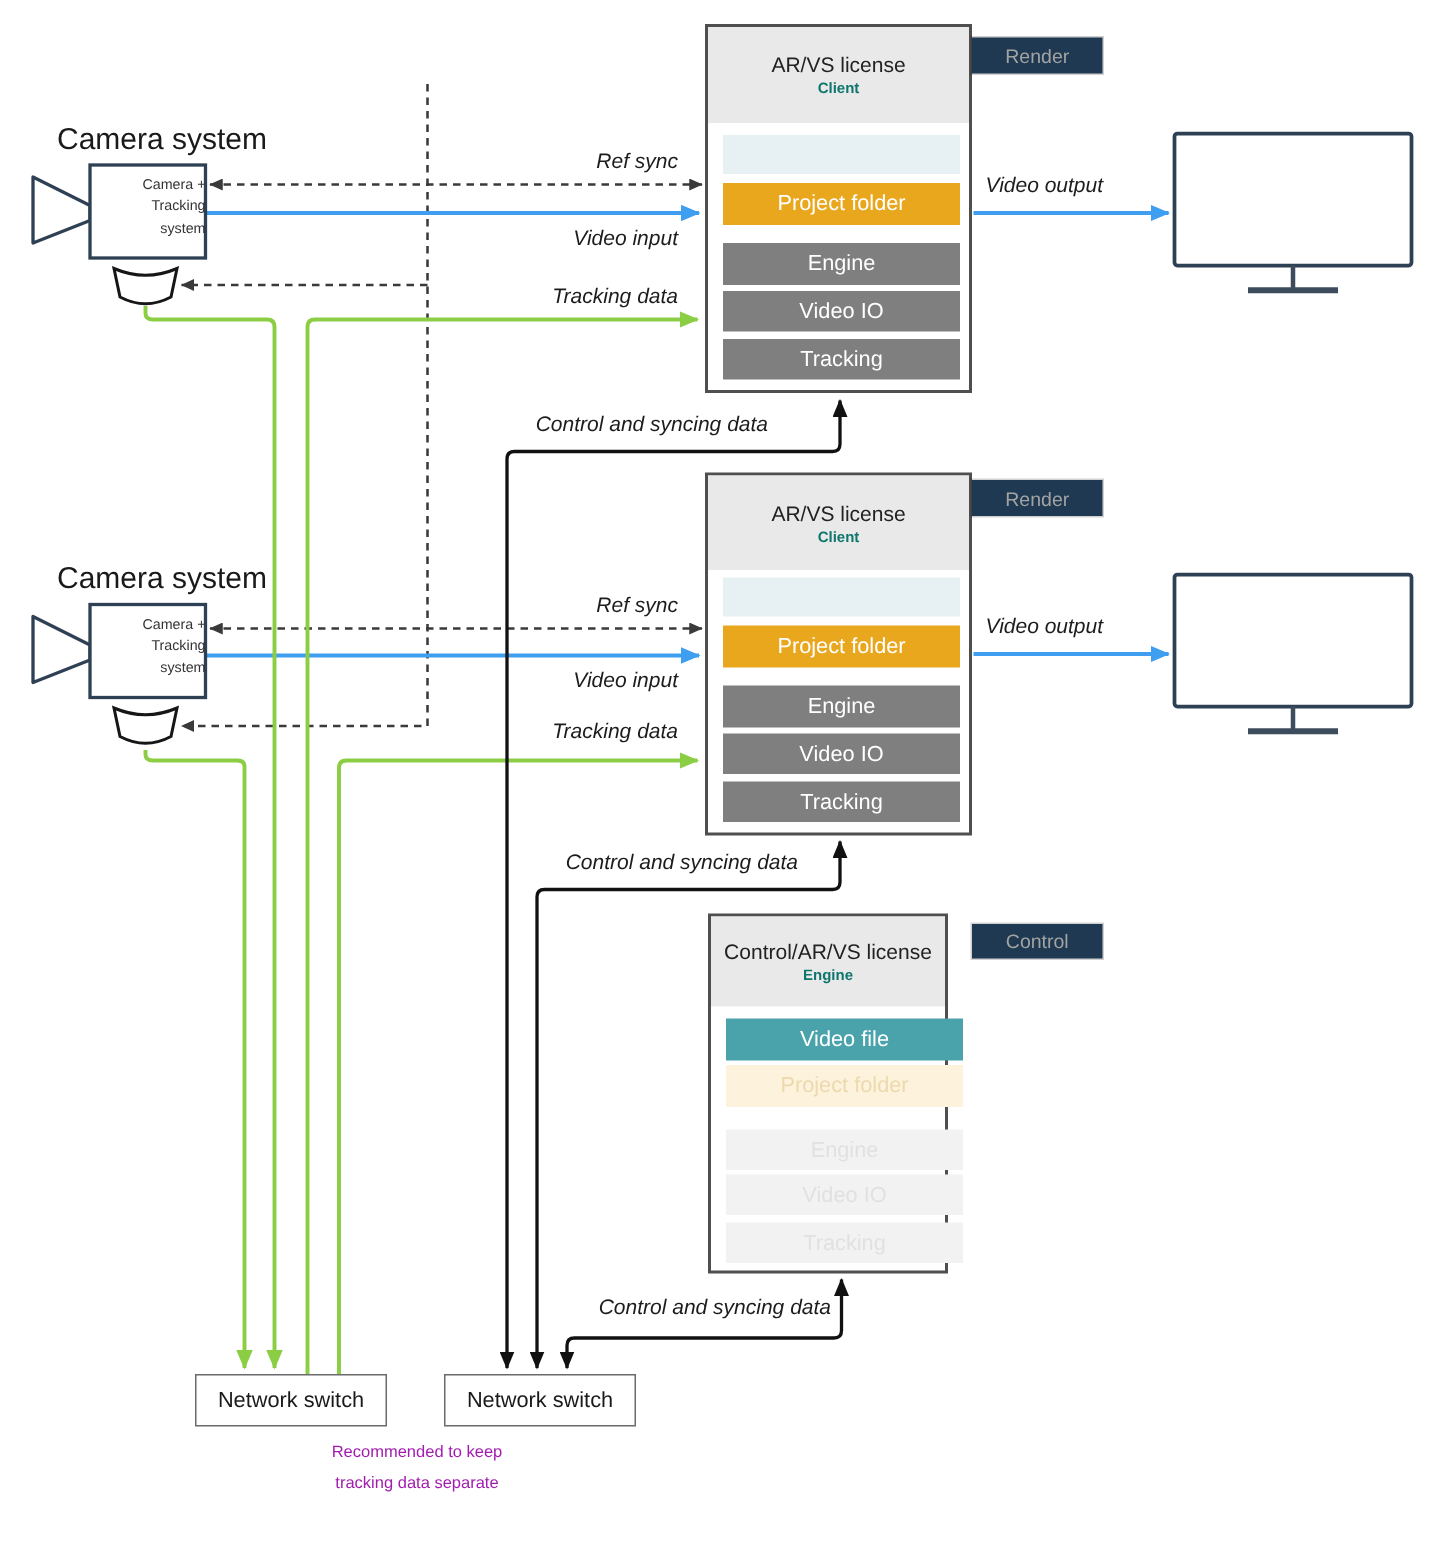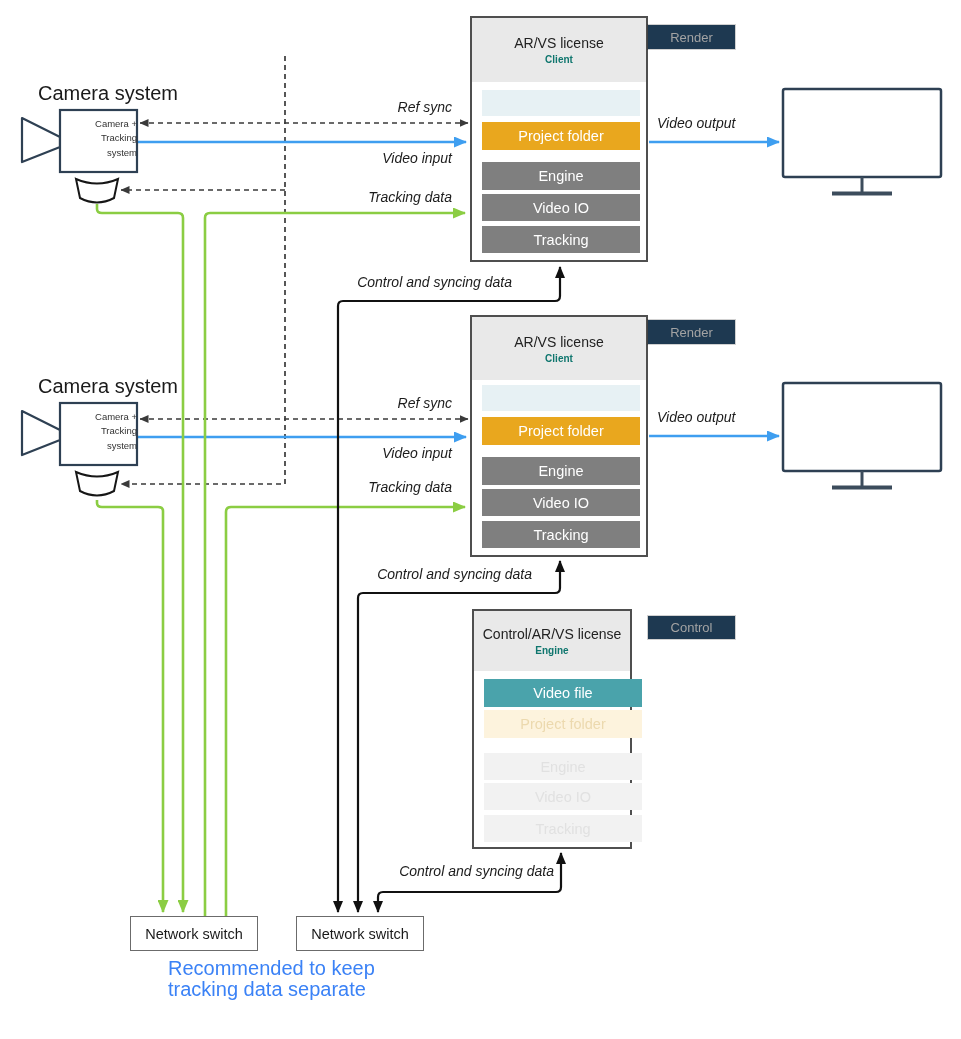--- a/index.html
+++ b/index.html
@@ -45,21 +45,21 @@
     text-align:right;white-space:nowrap;
   }
   .lbl.left{text-align:center;}
   .cam-title{
     position:absolute;font-size:20px;color:#1a1a1a;text-align:center;white-space:nowrap;
   }
   .cam-text{
     position:absolute;font-size:9.5px;line-height:1.5;color:#333;text-align:right;
   }
   .note{
-    position:absolute;font-size:20px;color:#3b82f6;line-height:21px;
+    position:absolute;font-size:11px;color:#a21caf;text-align:center;line-height:21px;
   }
 </style>
 </head>
 <body>
 
 <div class="canvas">
 
   <svg class="layer" viewBox="0 0 961 1039">
     <defs>
       <marker id="mK" markerUnits="userSpaceOnUse" markerWidth="12" markerHeight="10" viewBox="0 0 12 10" refX="11" refY="5" orient="auto-start-reverse">

